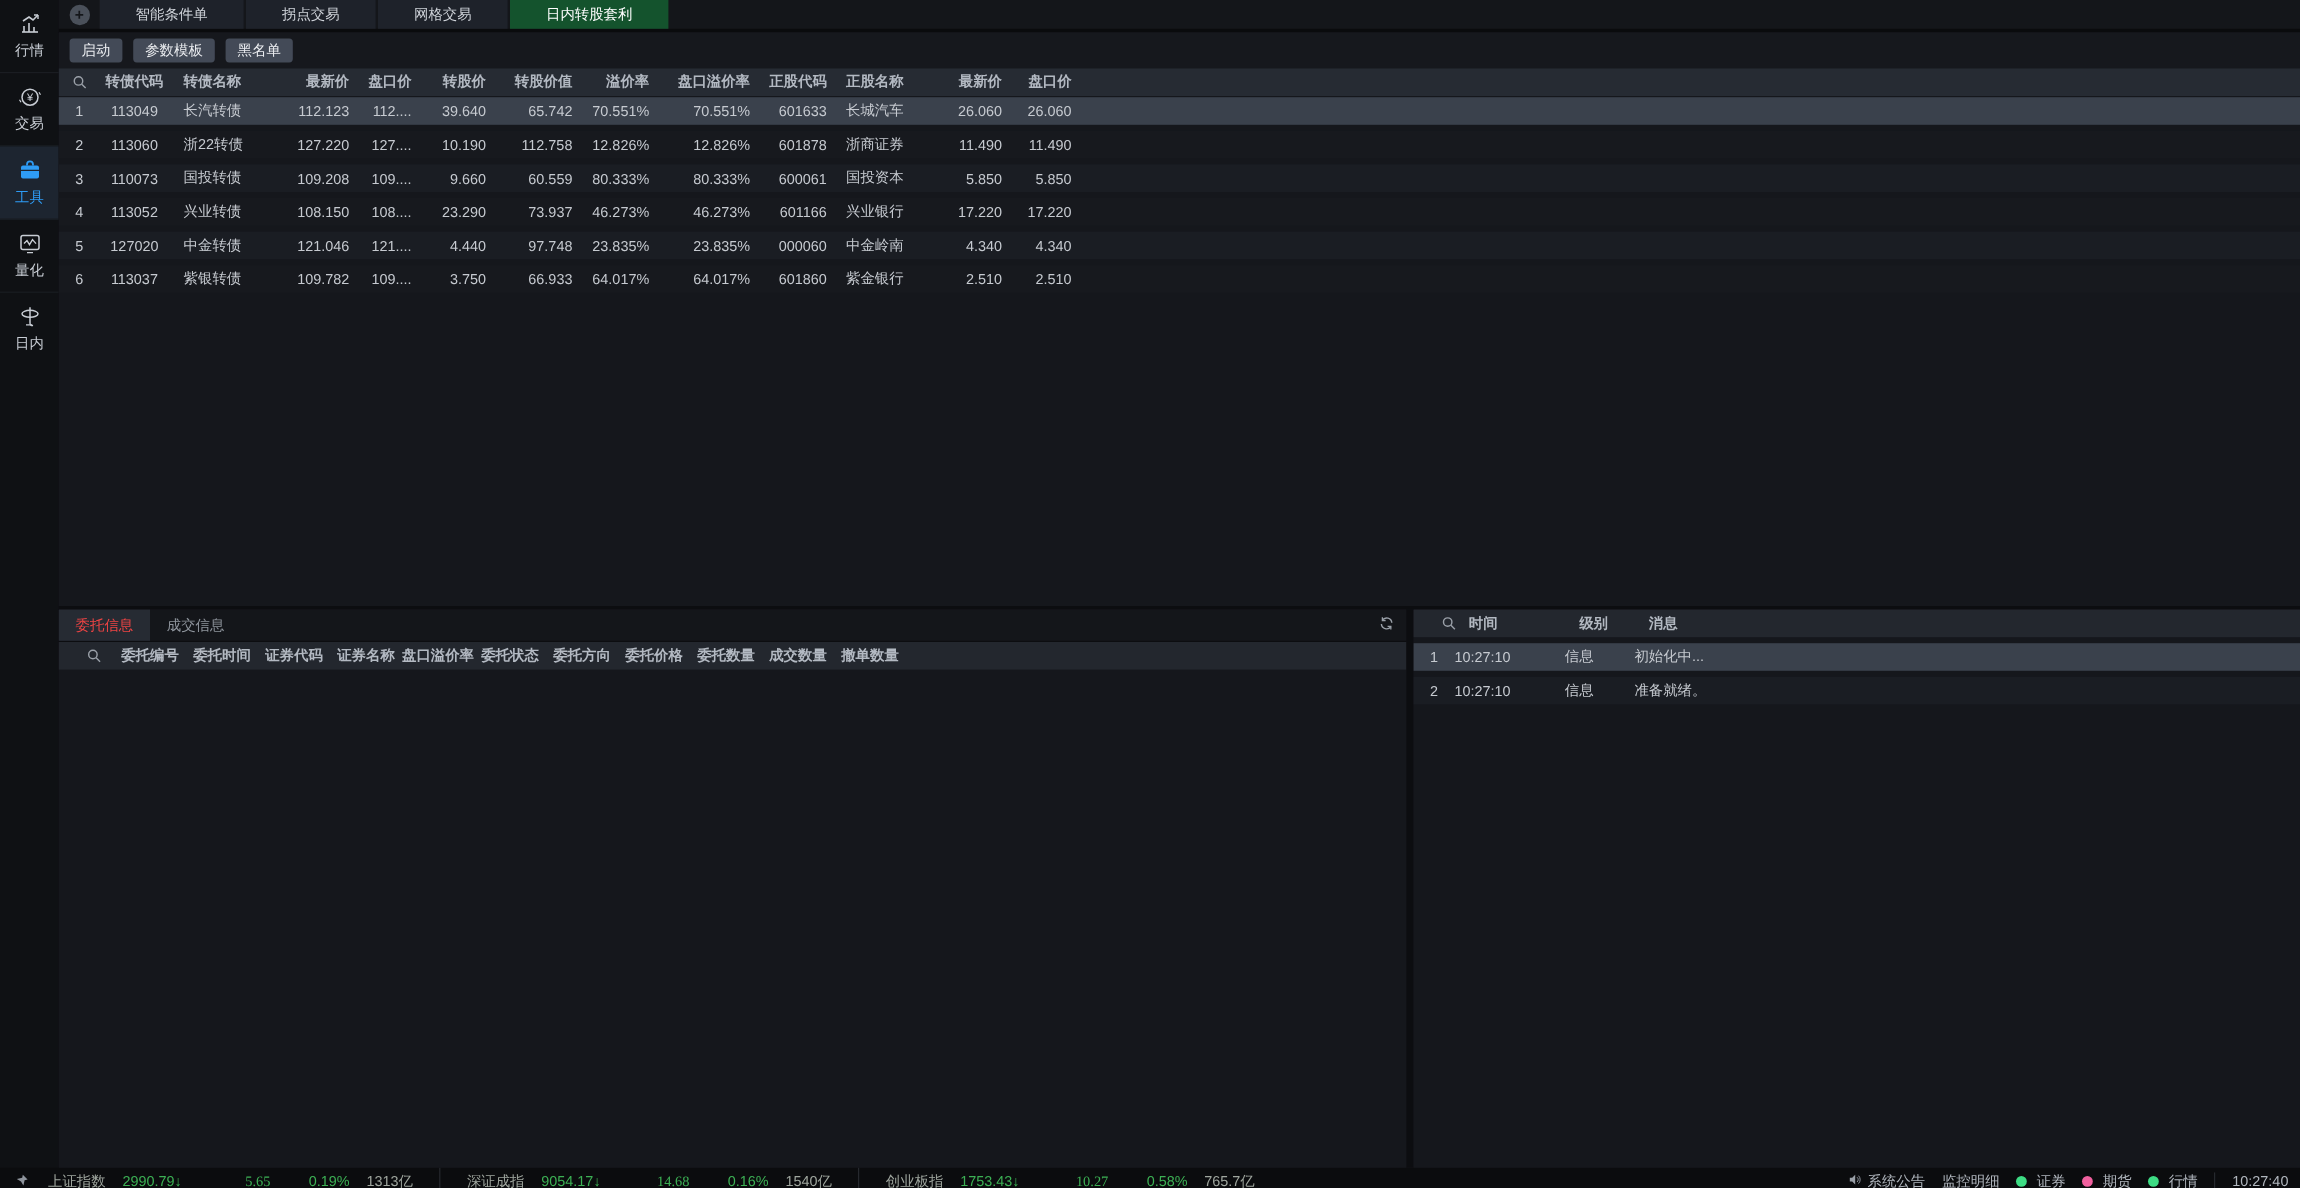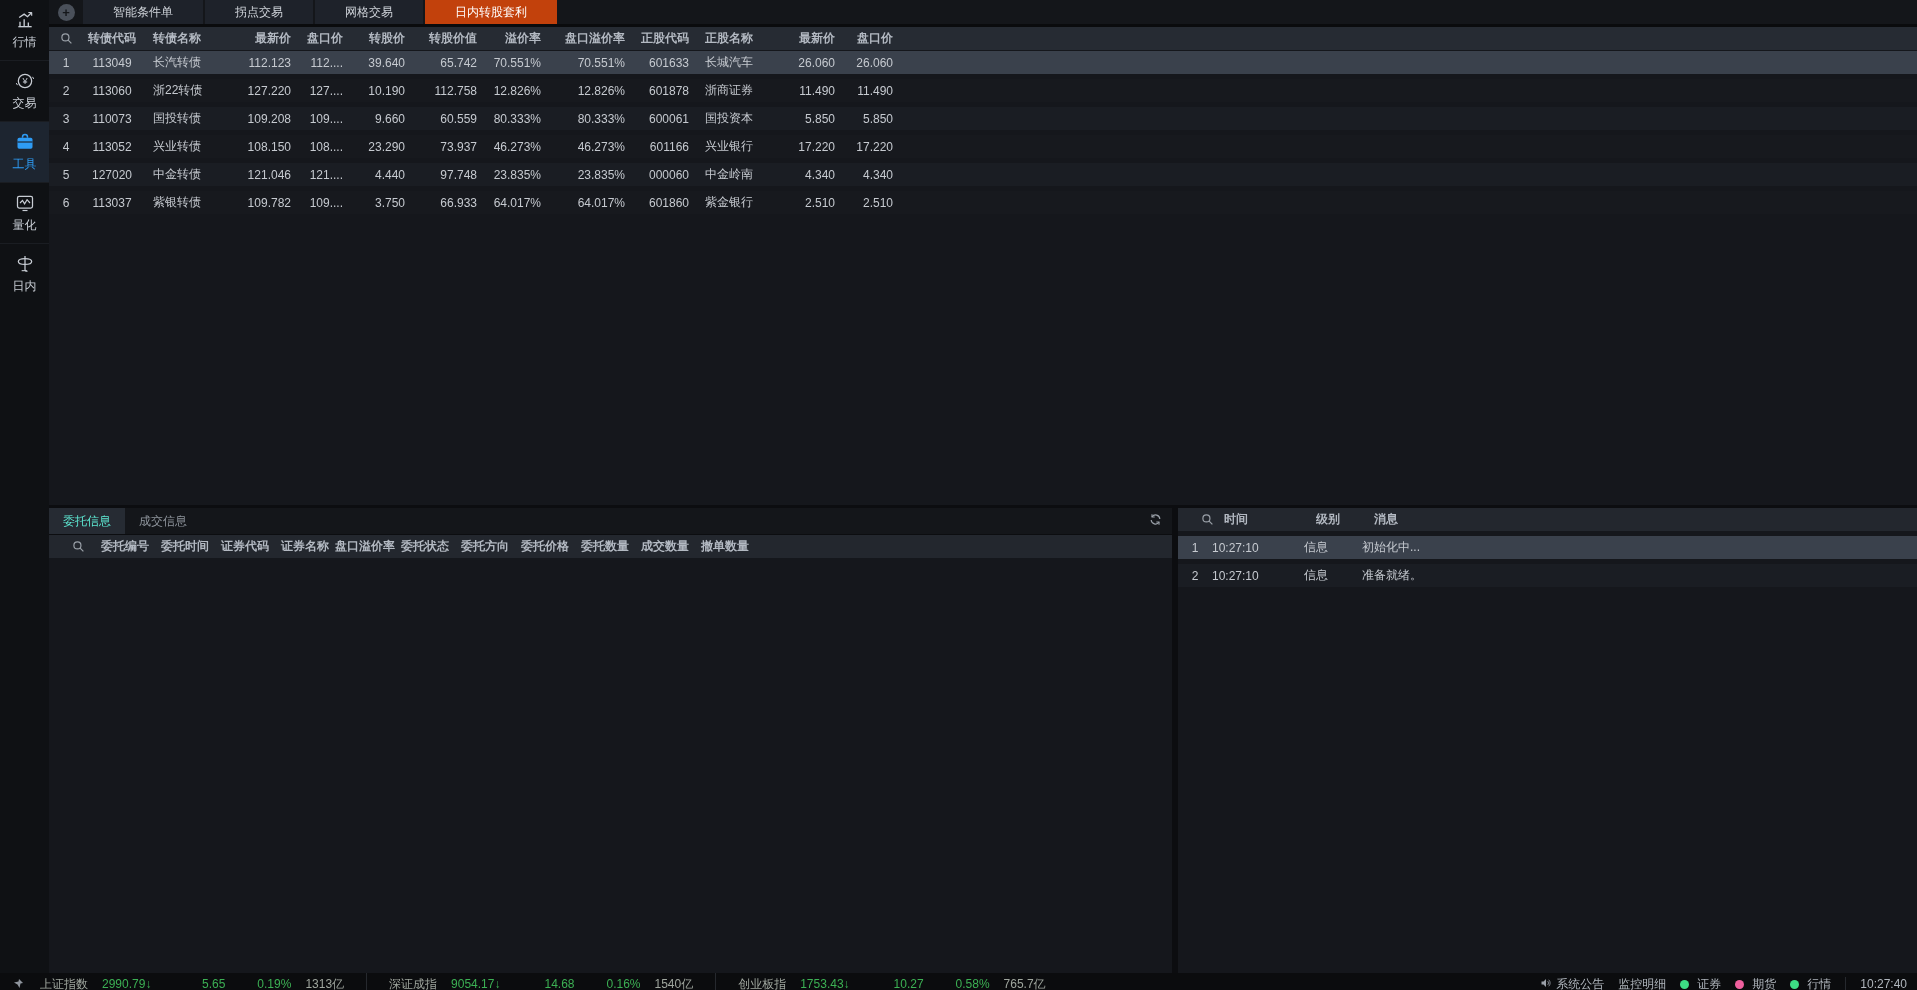--- a/index.html
+++ b/index.html
@@ -18,21 +18,21 @@
   
   .main { flex:1; display:flex; flex-direction:column; background:#16181d; min-width:0; }
 
   
   .tabbar { height:27px; background:#14161a; display:flex; align-items:stretch; border-bottom:3px solid #0a0b0d; }
   .plusbtn { width:34px; display:flex; align-items:center; justify-content:center; }
   .plusbtn .circ { width:17px; height:17px; border-radius:50%; background:#4a505a; color:#14161a;
     display:flex; align-items:center; justify-content:center; font-weight:bold; font-size:13px; line-height:1; }
   .tab { padding:0 30px; display:flex; align-items:center; background:#1e222a; color:#ced2d8;
     margin-right:2px; cursor:pointer; }
-  .tab.active { background:#c2410c; color:#ffffff; }
+  .tab.active { background:#14532d; color:#ffffff; }
 
   
   .toolbar { height:30px; display:flex; align-items:center; gap:9px; padding-left:9px; background:#16181d; }
   .btn { height:20px; padding:0 10px; background:#434a57; color:#eceef1; border:none; border-radius:3px;
     font-size:12px; line-height:20px; cursor:pointer; font-family:inherit; }
 
   
   .grid-header { display:flex; align-items:center; height:23px; font-weight:bold; color:#b3b9c2; }
   .grid-row { display:flex; align-items:center; height:23px; margin-bottom:5px; background:#1a1d23; }
   .grid-row.selected { background:#3a414c; }
@@ -62,42 +62,42 @@
   .hsplit { height:3px; background:#0c0d10; }
   .vsplit { width:6px; background:#0c0d10; }
 
   
   .bottom { flex:1; display:flex; min-height:0; }
   .panel { display:flex; flex-direction:column; background:#15171c; min-width:0; }
   .orders { width:1123px; }
   .messages { flex:1; }
   .panel-tabs { height:27px; background:#14161a; display:flex; align-items:stretch; border-bottom:1px solid #0c0d10; }
   .ptab { padding:0 14px; display:flex; align-items:center; color:#8f959d; cursor:pointer; }
-  .ptab.active { background:#262b33; color:#5eead4;font-family:Liberation Serif, serif; }
+  .ptab.active { background:#262b33; color:#ef4444;font-family:Liberation Serif, serif; }
   .panel-tabs .spacer { flex:1; }
   .refresh-wrap { width:34px; display:flex; align-items:center; justify-content:center; cursor:pointer; }
   .panel .grid-header { background:#23272e; margin-bottom:5px;padding-left:12px; }
 
   .orders-grid .c1 { width:34px; text-align:center; }
   .orders-grid .cell:not(.c1):not(.filler) { width:60px; text-align:center; }
 
   .msg .c1 { width:34px; text-align:center; }
   .msg .c2 { width:92px; text-align:left; }
   .msg .c3 { width:58px; text-align:left; }
   .msg .c4 { flex:0 1 auto; text-align:left; }
   .msg .grid-header .c4 { width:200px; }
 
   
   .statusbar { height:17px; background:#0b0c0e; display:flex; align-items:flex-start; overflow:hidden;
     padding-left:12px; color:#9aa1a9; }
   .idx-group { display:flex; align-items:center; height:22px; padding:0 22px; border-right:1px solid #26292e; }
   .idx-name { color:#9fa69e; margin-right:14px; }
   .idx-val, .idx-chg, .idx-pct, .idx-amt { color:#3cb054; }
   .idx-arrow { color:#3cb054; margin-right:14px; }
-  .idx-chg { width:60px; text-align:right; margin-right:14px; }
+  .idx-chg { width:60px; text-align:right; margin-right:14px;font-family:Liberation Serif, serif; }
   .idx-pct { width:52px; text-align:right; margin-right:14px; }
   .idx-amt { color:#9fa69e; }
   .sb-right { margin-left:auto; display:flex; align-items:center; height:22px; gap:14px; padding-right:10px; color:#b0b6bd; }
   .dot { display:inline-block; width:9px; height:9px; border-radius:50%; margin-right:4px; vertical-align:-1px; }
   .sb-div { width:1px; height:14px; background:#26292e; }
   .sb-item { display:flex; align-items:center; gap:4px; cursor:pointer; }
   .pin-wrap { display:flex; align-items:center; margin-right:16px; height:22px; }
 </style>
 </head>
 <body>
@@ -174,20 +174,25 @@
       </div>
       <div class="tab">
         <span>网格交易</span>
       </div>
       <div class="tab active">
         <span>日内转股套利</span>
       </div>
     </div>
 
     <div style="height:478px; display:flex; flex-direction:column;">
+      <div class="toolbar">
+        <button class="btn">启动</button>
+        <button class="btn">参数模板</button>
+        <button class="btn">黑名单</button>
+      </div>
 
       <div class="table-region bond">
         <div class="grid-header">
           <span class="cell c1 icon-cell">
             <svg width="13" height="13" viewBox="0 0 24 24" fill="none" stroke="#9aa0a8" stroke-width="2.2">
               <circle cx="10" cy="10" r="6.5"></circle>
                 <path d="M15 15l6 6"></path>
             </svg>
           </span>
         <span class="cell c2">转债代码</span>

